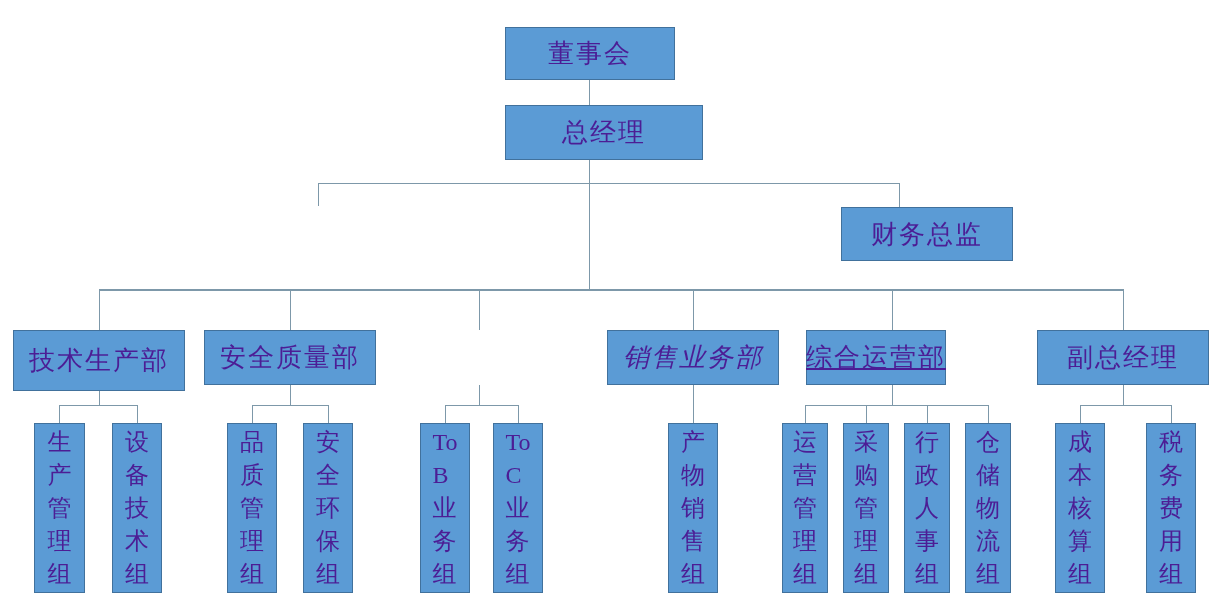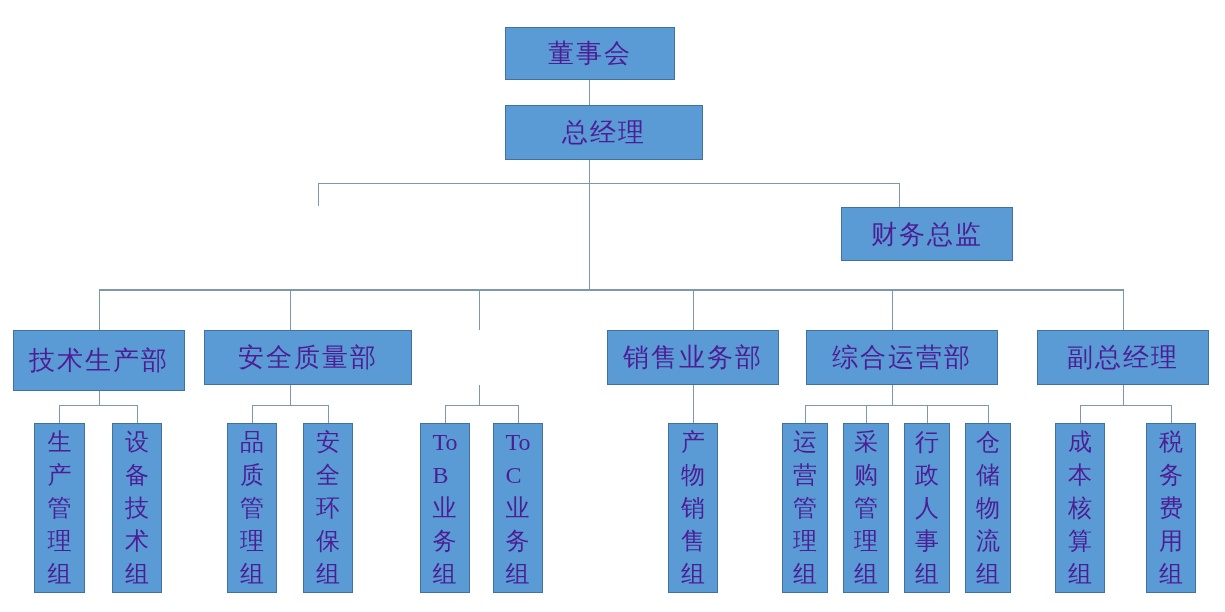--- a/index.html
+++ b/index.html
@@ -82,23 +82,23 @@
   <div class="ln" style="left:1080px;top:405px;width:92px;height:1px;"></div>
   <div class="ln" style="left:1080px;top:406px;width:1px;height:17px;"></div>
   <div class="ln" style="left:1171px;top:406px;width:1px;height:17px;"></div>
 
   <div class="node h" style="left:505px;top:27px;width:170px;height:53px;">董事会</div>
   <div class="node h" style="left:505px;top:105px;width:198px;height:55px;">总经理</div>
 
   <div class="node h" style="left:813px;top:207px;width:172px;height:54px;margin-left:28px;">财务总监</div>
 
   <div class="node h" style="left:13px;top:330px;width:172px;height:61px;">技术生产部</div>
-  <div class="node h" style="left:204px;top:330px;width:208px;height:55px;">安全质量部</div>
-  <div class="node h" style="left:607px;top:330px;width:172px;height:55px;">销售业务部</div>
-  <div class="node h" style="left:806px;top:330px;width:192px;height:55px;">综合运营部</div>
+  <div class="node h" style="left:204px;top:330px;width:172px;height:55px;">安全质量部</div>
+  <div class="node h" style="left:607px;top:330px;width:172px;height:55px;font-style:italic;">销售业务部</div>
+  <div class="node h" style="left:806px;top:330px;width:140px;height:55px;text-decoration:underline;">综合运营部</div>
   <div class="node h" style="left:1037px;top:330px;width:172px;height:55px;">副总经理</div>
 
   <div class="node v" style="left:34px;top:423px;width:51px;height:170px;">生
 产
 管
 理
 组</div>
   <div class="node v" style="left:112px;top:423px;width:50px;height:170px;">设
 备
 技

